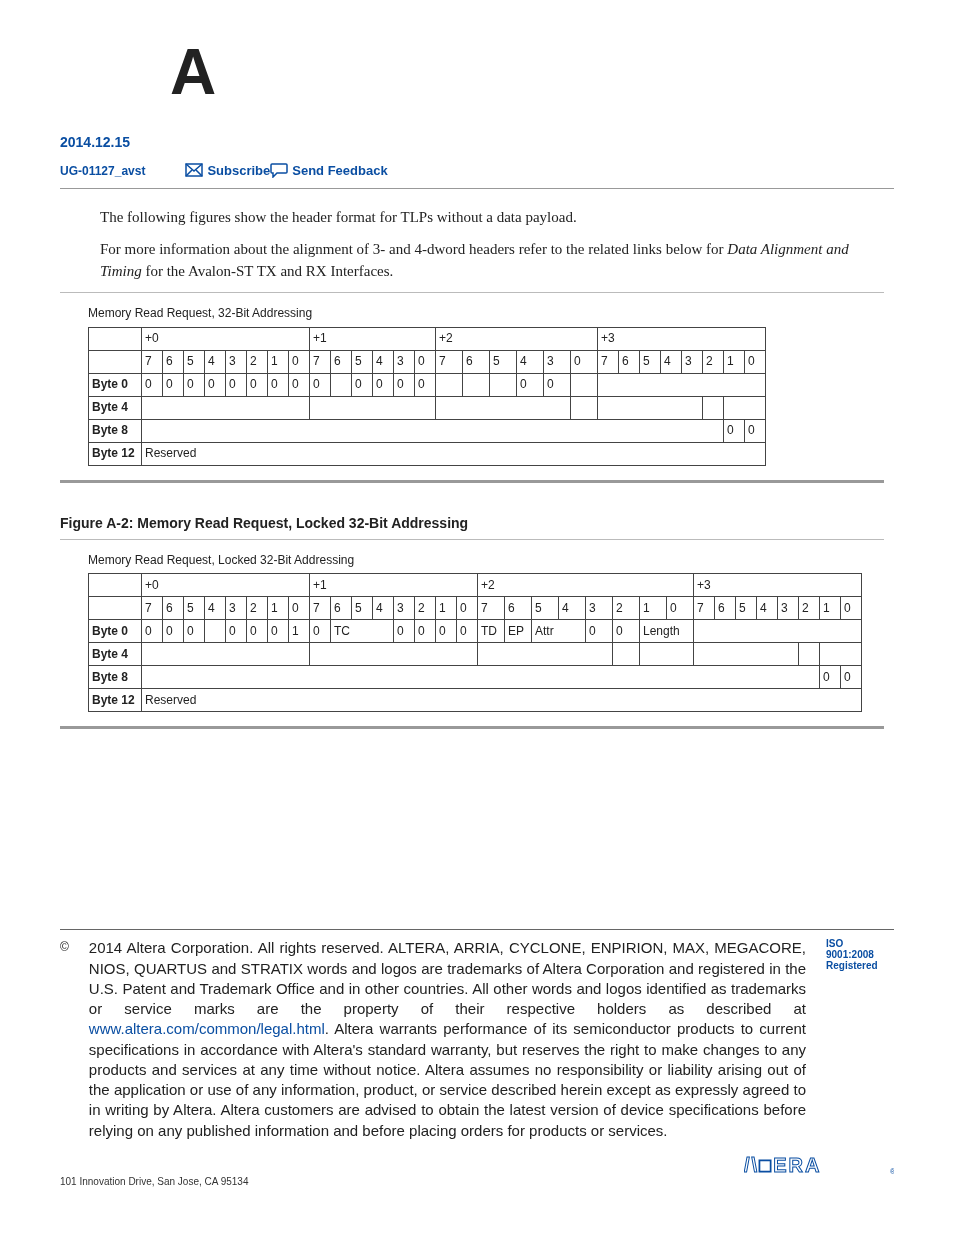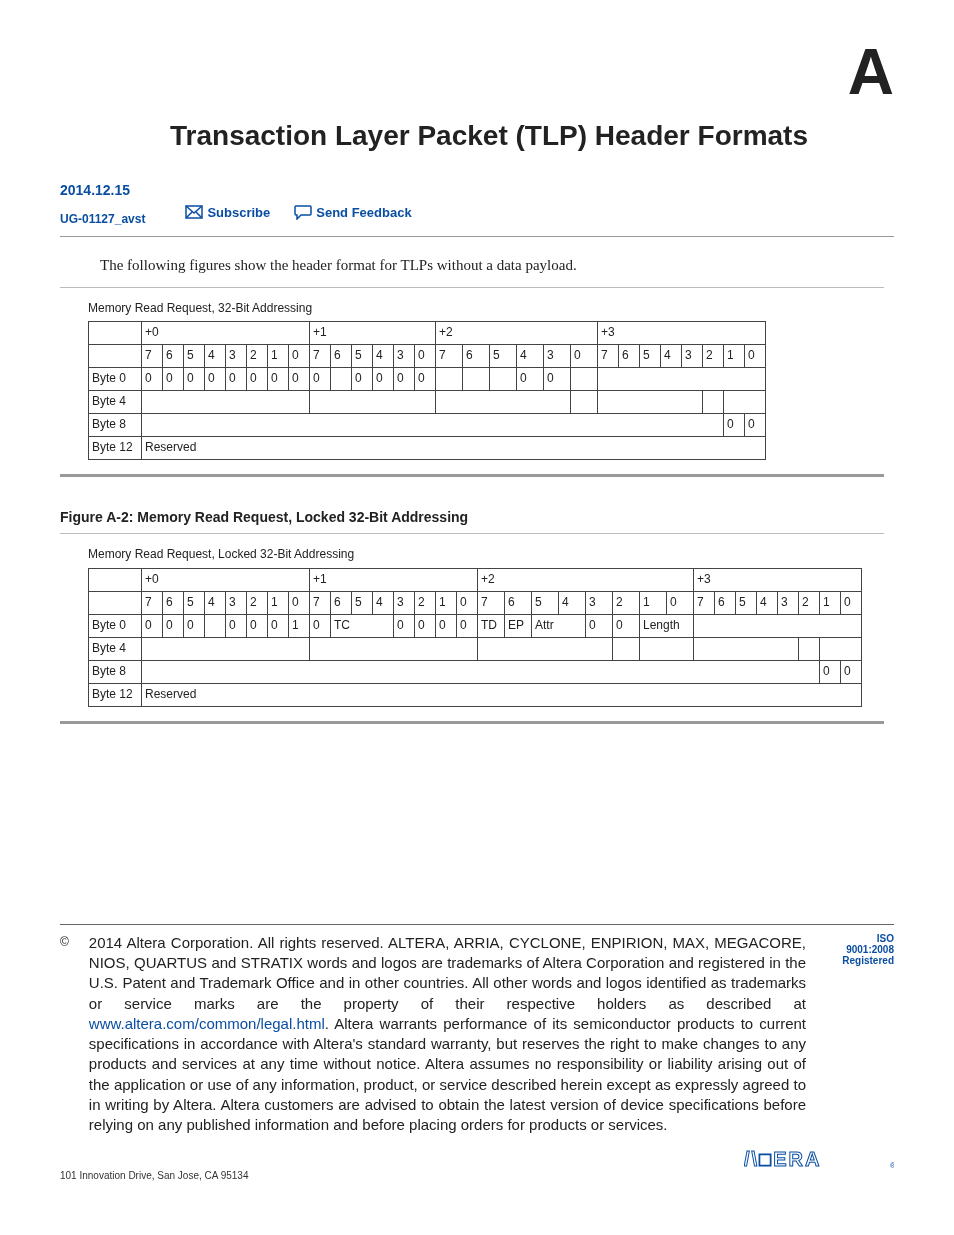--- a/index.html
+++ b/index.html
@@ -3,59 +3,58 @@
 <meta charset="utf-8">
 <style>
   body{margin:0;padding:0;font-family:"Segoe UI",Arial,sans-serif;color:#222;background:#fff;width:954px}
   .page{padding:40px 60px 20px 60px}
   .top{display:flex;align-items:flex-start;justify-content:space-between;margin-left:110px;margin-right:0}
   h1{font-size:28px;font-weight:700;margin:80px 0 0 0;color:#222}
   .bigA{font-size:64px;font-weight:800;line-height:1}
   .meta{margin-top:30px}
   .date{color:#0a4ea2;font-size:14px;font-weight:600}
   .ug{color:#0a4ea2;font-size:12px;font-weight:700;margin-top:8px;display:inline-block}
-  .links{display:inline-flex;gap:24px;margin-left:40px;color:#0a4ea2;font-size:13px;font-weight:600;align-items:center}
+  .links{display:inline-flex;margin-left:40px;color:#0a4ea2;font-size:13px;font-weight:600;align-items:center}
   .links span{display:flex;align-items:center;gap:4px}
   hr.thin{border:none;border-top:1px solid #999;margin:10px 0 18px 0}
   .body{margin-left:40px;margin-right:10px;font-family:Georgia,"Times New Roman",serif;font-size:15px;line-height:1.45}
   .body p{margin:10px 0}
   .figlabel{font-family:"Segoe UI",Arial,sans-serif;font-size:14px;font-weight:700;margin:24px 0 6px -40px}
   hr.figline{border:none;border-top:1px solid #bbb;margin:4px 0 12px -40px;width:calc(100% + 40px)}
   .tabletitle{font-family:"Segoe UI",Arial,sans-serif;font-size:12px;font-weight:400;margin-left:-12px}
   table.tlp{border-collapse:collapse;font-family:"Segoe UI",Arial,sans-serif;font-size:12px;margin-left:-12px;margin-top:4px}
   table.tlp td,table.tlp th{border:1px solid #444;padding:2px 3px;text-align:left;vertical-align:middle;height:18px}
-  .rowhdr{width:46px;font-weight:400}
+  .rowhdr{width:46px;font-weight:700}
   .offset td{font-weight:400}
   .bits td{font-weight:400}
   .narrow{width:14px;text-align:center}
   .w2{width:20px}
   .reserved{text-align:center}
   hr.figend{border:none;border-top:3px solid #999;margin:14px 0 30px -40px;width:calc(100% + 40px)}
   .footer{margin-top:200px;border-top:1px solid #666;padding-top:8px;display:flex;gap:20px;align-items:flex-start}
   .copysym{font-size:12px;margin-top:2px}
   .legal{font-family:"Segoe UI",Arial,sans-serif;font-size:15px;line-height:1.35;text-align:justify;flex:1}
   .legal a{color:#0a4ea2;text-decoration:none}
-  .iso{color:#0a4ea2;font-size:10px;font-weight:700;text-align:right;width:68px}
+  .iso{color:#0a4ea2;font-size:10px;font-weight:700;text-align:left;width:68px}
   .addr{font-family:"Segoe UI",Arial,sans-serif;font-size:10px;color:#333;margin-top:26px}
   .logo{text-align:center;margin-top:6px}
   .logo svg{width:150px;height:36px}
   em{font-style:italic}
 </style>
 </head>
 <body>
 
 <div class="page">
   <div class="top">
-    <h1>Transaction Layer Packet (TLP) Header Formats</h1>
     <div class="bigA">A</div>
   </div>
 
   <div class="meta">
     <div class="date">2014.12.15</div>
-    <div style="display:flex;align-items:flex-start;margin-top:6px">
+    <div style="display:flex;align-items:flex-end;margin-top:6px">
       <span class="ug">UG-01127_avst</span>
       <div class="links">
         <span>
           <svg width="18" height="14" viewBox="0 0 18 14">
               <rect x="1" y="1" width="16" height="12" fill="none" stroke="#0a4ea2" stroke-width="1.5"></rect>
               <path d="M1 1 L9 8 L17 1" fill="none" stroke="#0a4ea2" stroke-width="1.5"></path>
               <path d="M1 13 L7 7 M17 13 L11 7" fill="none" stroke="#0a4ea2" stroke-width="1.5"></path>
             </svg>
           <span>Subscribe</span>
         </span>
@@ -65,20 +64,23 @@
             </svg>
           <span>Send Feedback</span>
         </span>
       </div>
     </div>
   </div>
   <hr class="thin">
 
   <div class="body">
     <p>The following figures show the header format for TLPs without a data payload.</p>
+    <p>
+      <span>For more information about the alignment of 3- and 4-dword headers refer to the related links below for </span><em>Data Alignment and Timing</em><span> for the Avalon-ST TX and RX Interfaces.</span>
+    </p>
 
     <hr class="figline">
     <div class="tabletitle">Memory Read Request, 32-Bit Addressing</div>
     <table class="tlp">
       <tbody>
           <tr class="offset">
         <td class="rowhdr"></td>
         <td colspan="8">+0</td>
         <td colspan="6">+1</td>
         <td colspan="6">+2</td>

